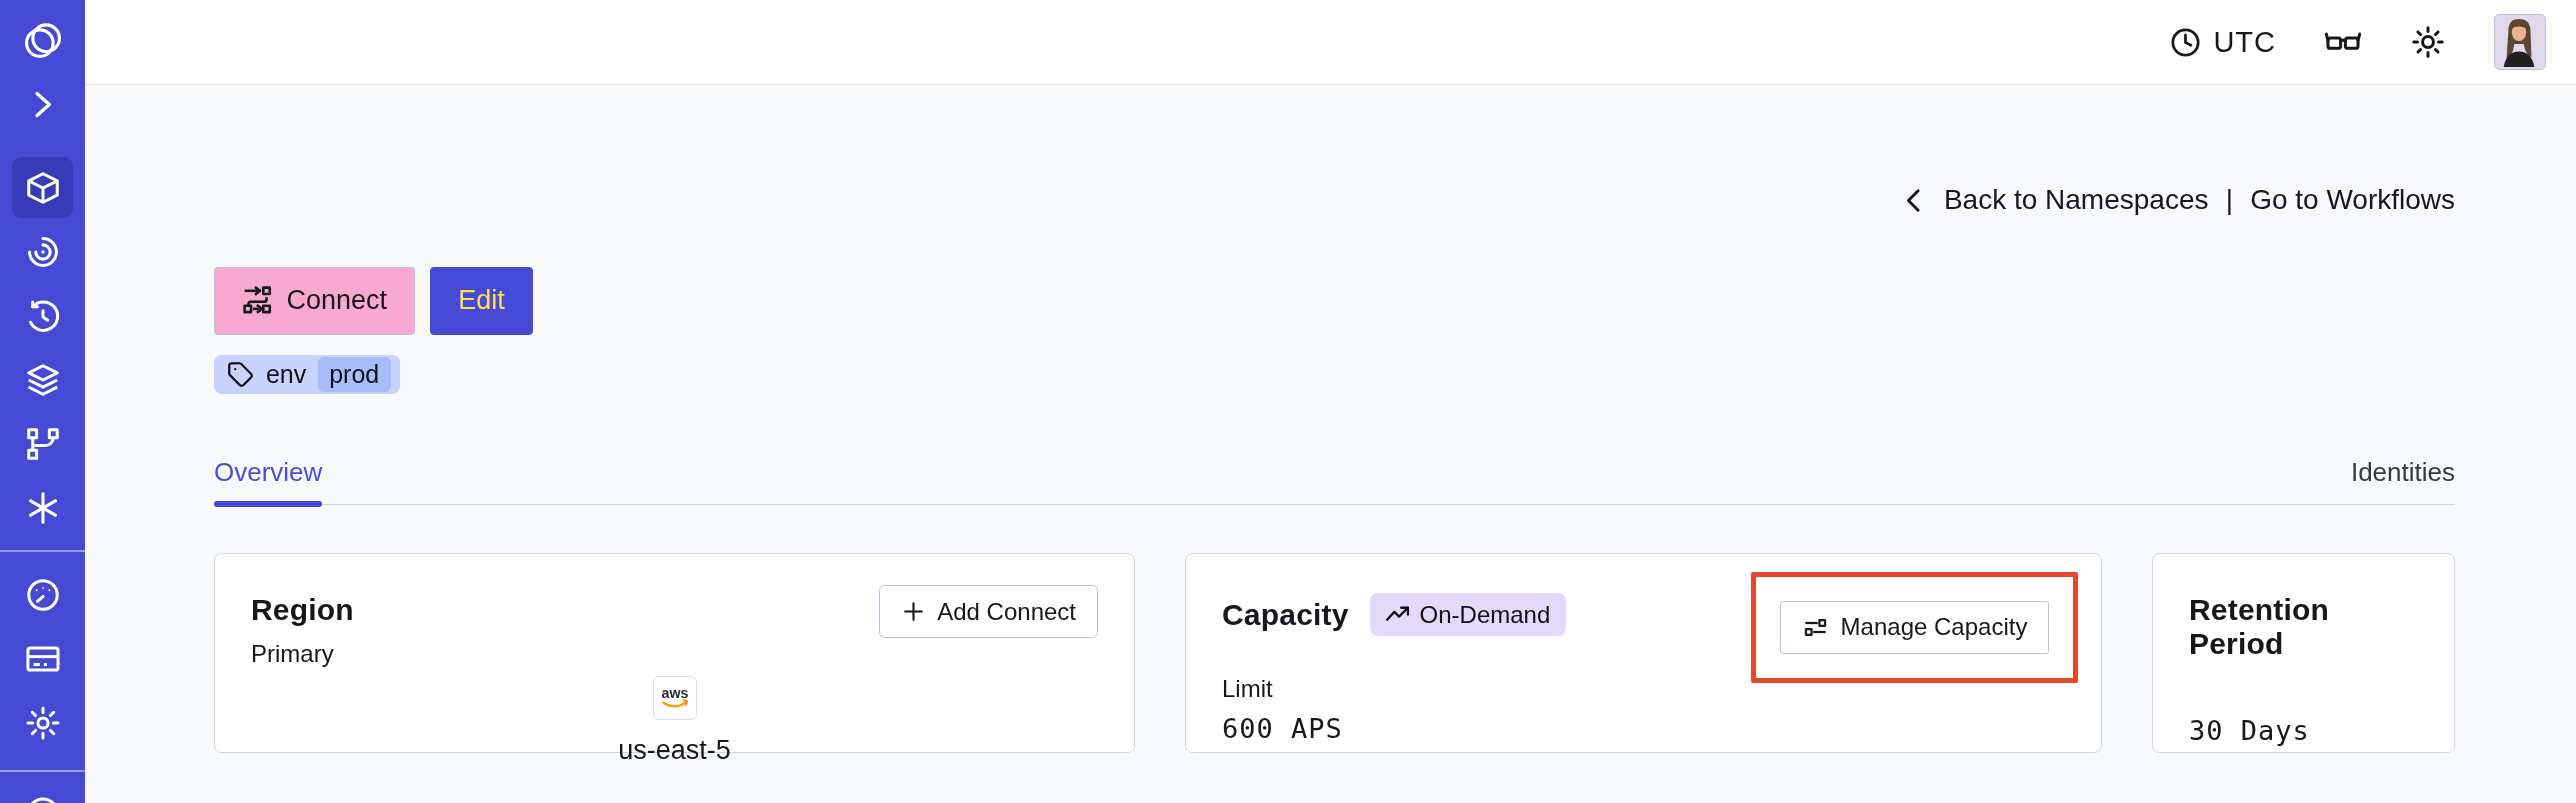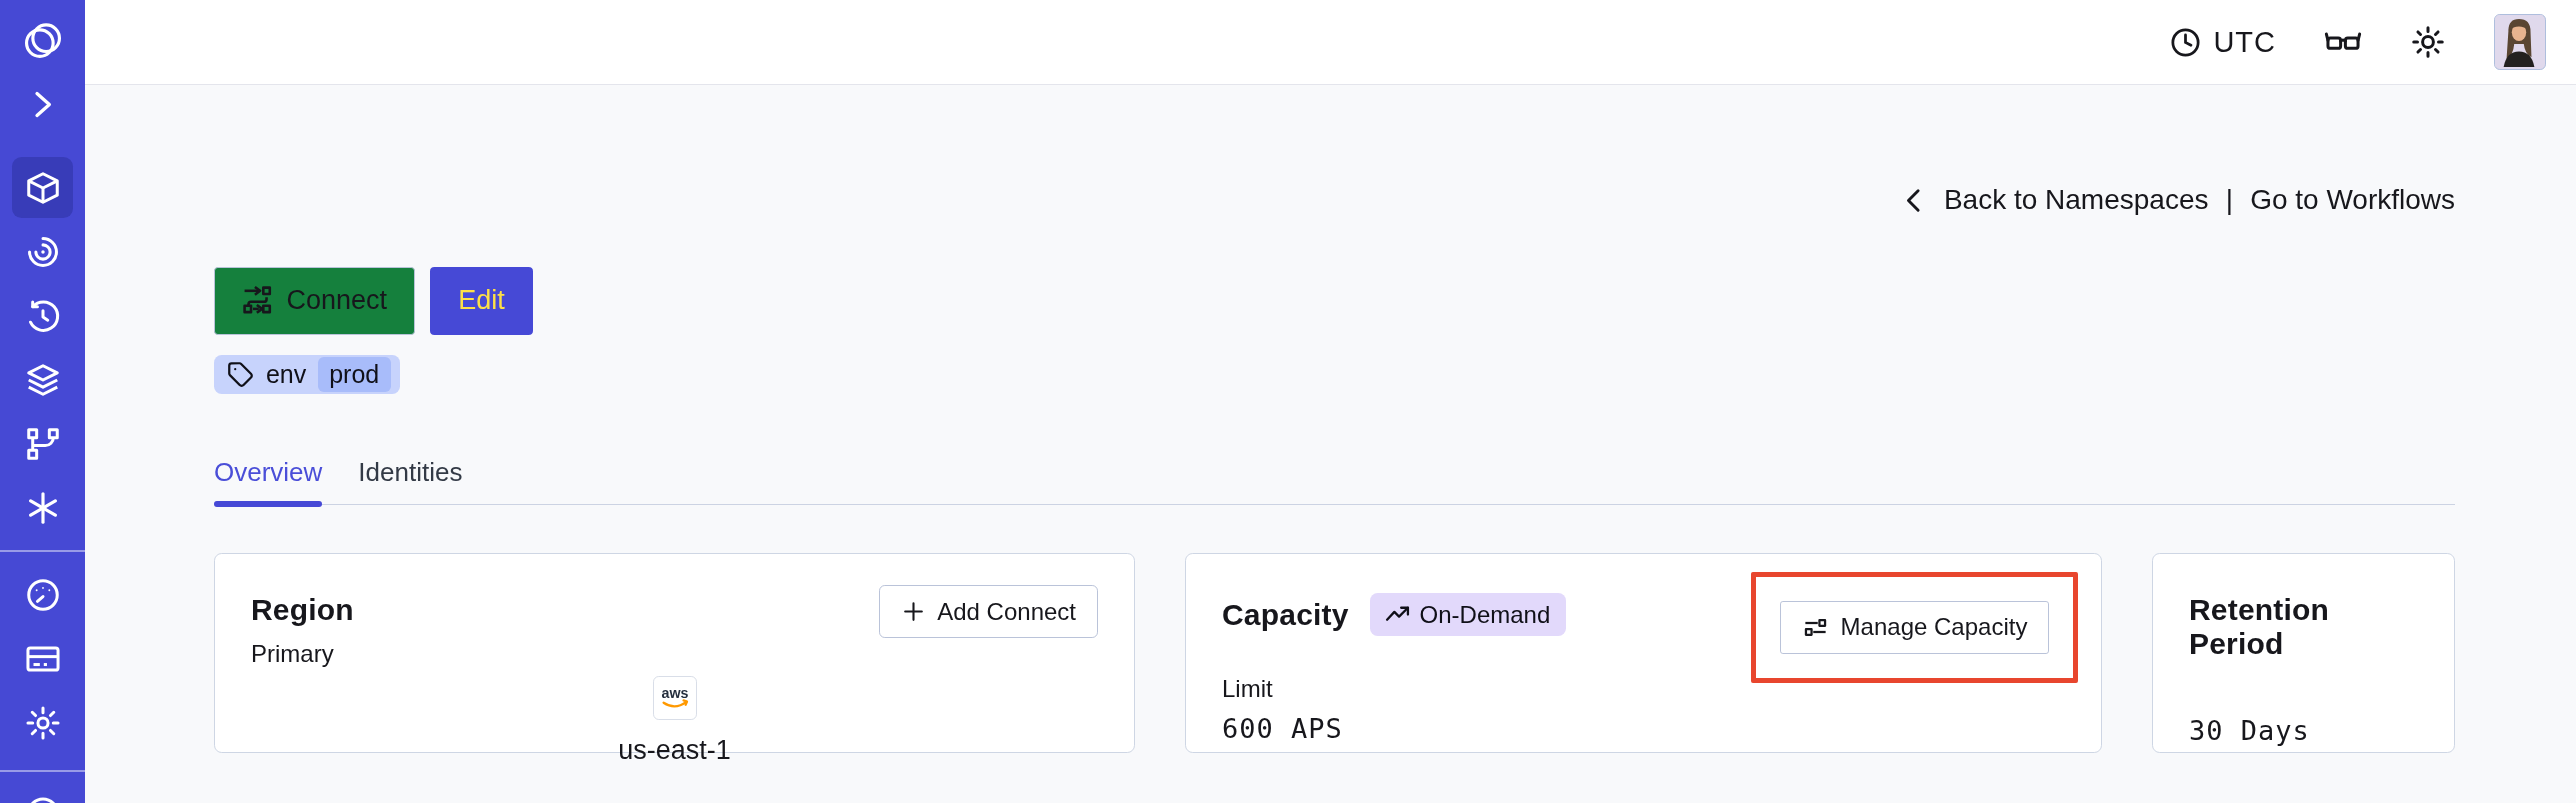--- a/index.html
+++ b/index.html
@@ -64,40 +64,41 @@
     position:absolute; left:272px; bottom:-2.9px; width:8.6px; height:8.6px; background:#111114;
   }
   .status-badge {
     background:#cbedd7; color:#1b1b20; font-size:24px;
     padding:8.6px 15.3px; border-radius:6.7px;
   }
   .header-actions { display:flex; align-items:stretch; gap:15.3px; height:68px; }
   .btn {
     display:flex; align-items:center; justify-content:center; gap:13.4px;
     font-size:27px; border-radius:3.8px; cursor:pointer; border:1.9px solid transparent;
-    background:#15803d; color:#17171c;
+    background:#f9a8d4; color:#17171c;
   }
   .btn-outline { border-color:#b9c3d9; padding:0 27px; }
   .btn-primary { background:#4649d6; color:#fde047; border-color:#4649d6; padding:0 27px; }
 
   
   .tag-row { margin-top:20px; display:flex; }
   .tag-pill {
     background:#c7d3fc; border-radius:7.7px; height:39px;
     display:flex; align-items:center; gap:11.5px; padding:0 9.6px 0 13.4px;
     font-size:25px; color:#101018; cursor:default;
   }
   .tag-pill .tag-value {
     background:#a8bcfa; border-radius:5.8px; padding:2.9px 11.5px;
   }
 
   
   .tabs {
     margin-top:63px; display:flex; gap:36px;
     border-bottom:1.9px solid #ccd3e3;
+    justify-content:space-between;
   }
   .tab {
     font-size:26px; padding-bottom:16.3px; cursor:pointer; color:#333a46;
     position:relative;
   }
   .tab.active { color:#4a4ed8; }
   .tab.active::after {
     content:""; position:absolute; left:0; right:0; bottom:-2.9px; height:5.8px;
     background:#4649d6; border-radius:2.9px;
   }
@@ -342,21 +343,21 @@
         </div>
         <div class="field-label" style="margin-top:1.9px">Primary</div>
         <div class="region-value-row">
           <span class="aws-badge">
             <svg width="38" height="38" viewBox="0 0 40 40">
               <text x="20" y="20" text-anchor="middle" font-size="15" font-weight="bold" fill="#252f3e" font-family="'Liberation Sans',sans-serif">aws</text>
               <path d="M8 25 Q20 33 32 24" fill="none" stroke="#ff9900" stroke-width="2.4" stroke-linecap="round"></path>
               <path d="M29 22.5l3.6 1.2-1.4 3.4" fill="none" stroke="#ff9900" stroke-width="2.4" stroke-linecap="round" stroke-linejoin="round"></path>
             </svg>
           </span>
-          <span class="region-name">us-east-1</span>
+          <span class="region-name">us-east-5</span>
         </div>
       </div>
 
       <div class="card card-capacity">
         <div class="card-head">
           <div class="card-title-group">
             <span class="card-title">Capacity</span>
             <span class="badge-ondemand">
               <span class="icon-btn">
                 <svg width="25" height="25" viewBox="0 0 24 24" fill="none" stroke="#101018" stroke-width="2.2" stroke-linecap="round" stroke-linejoin="round">

